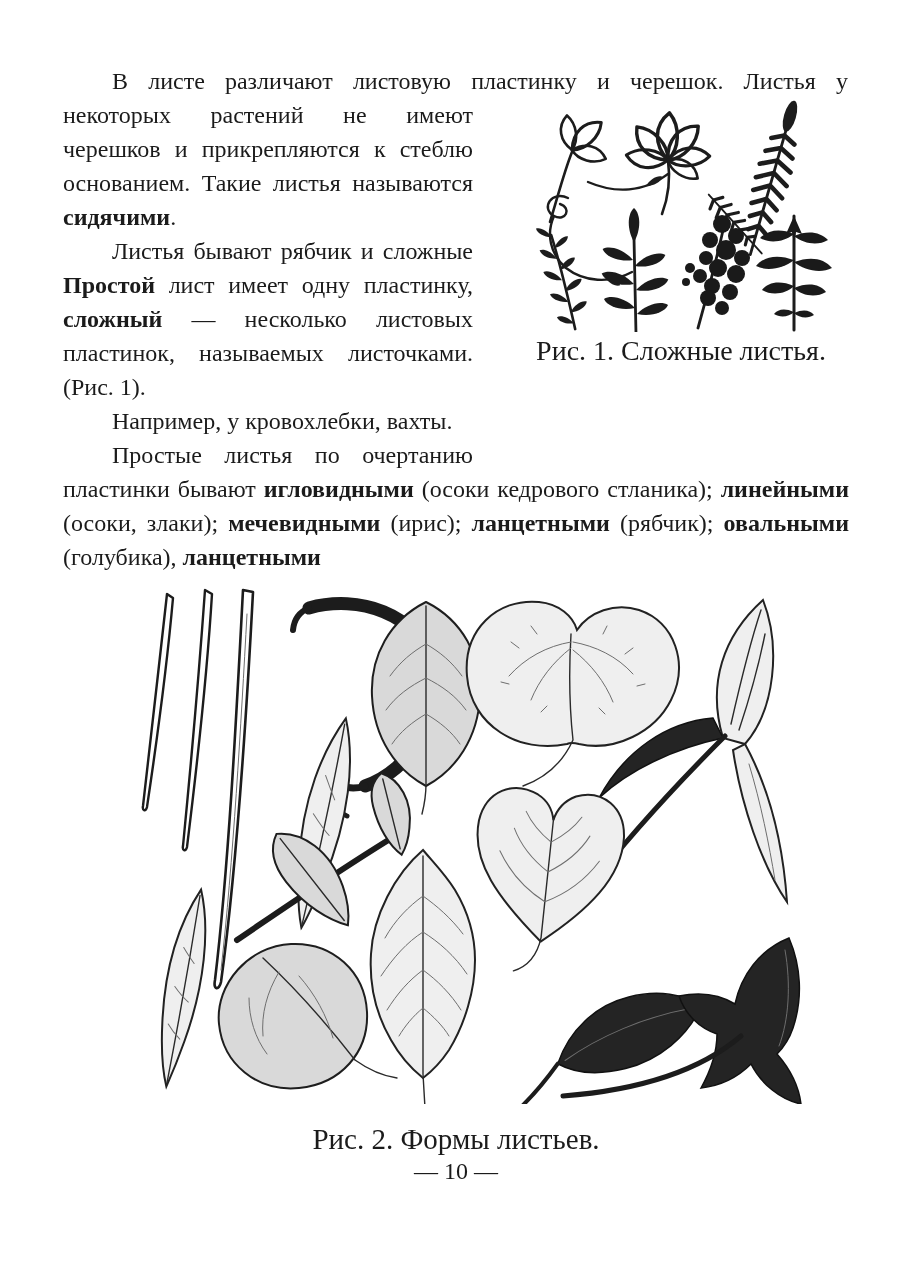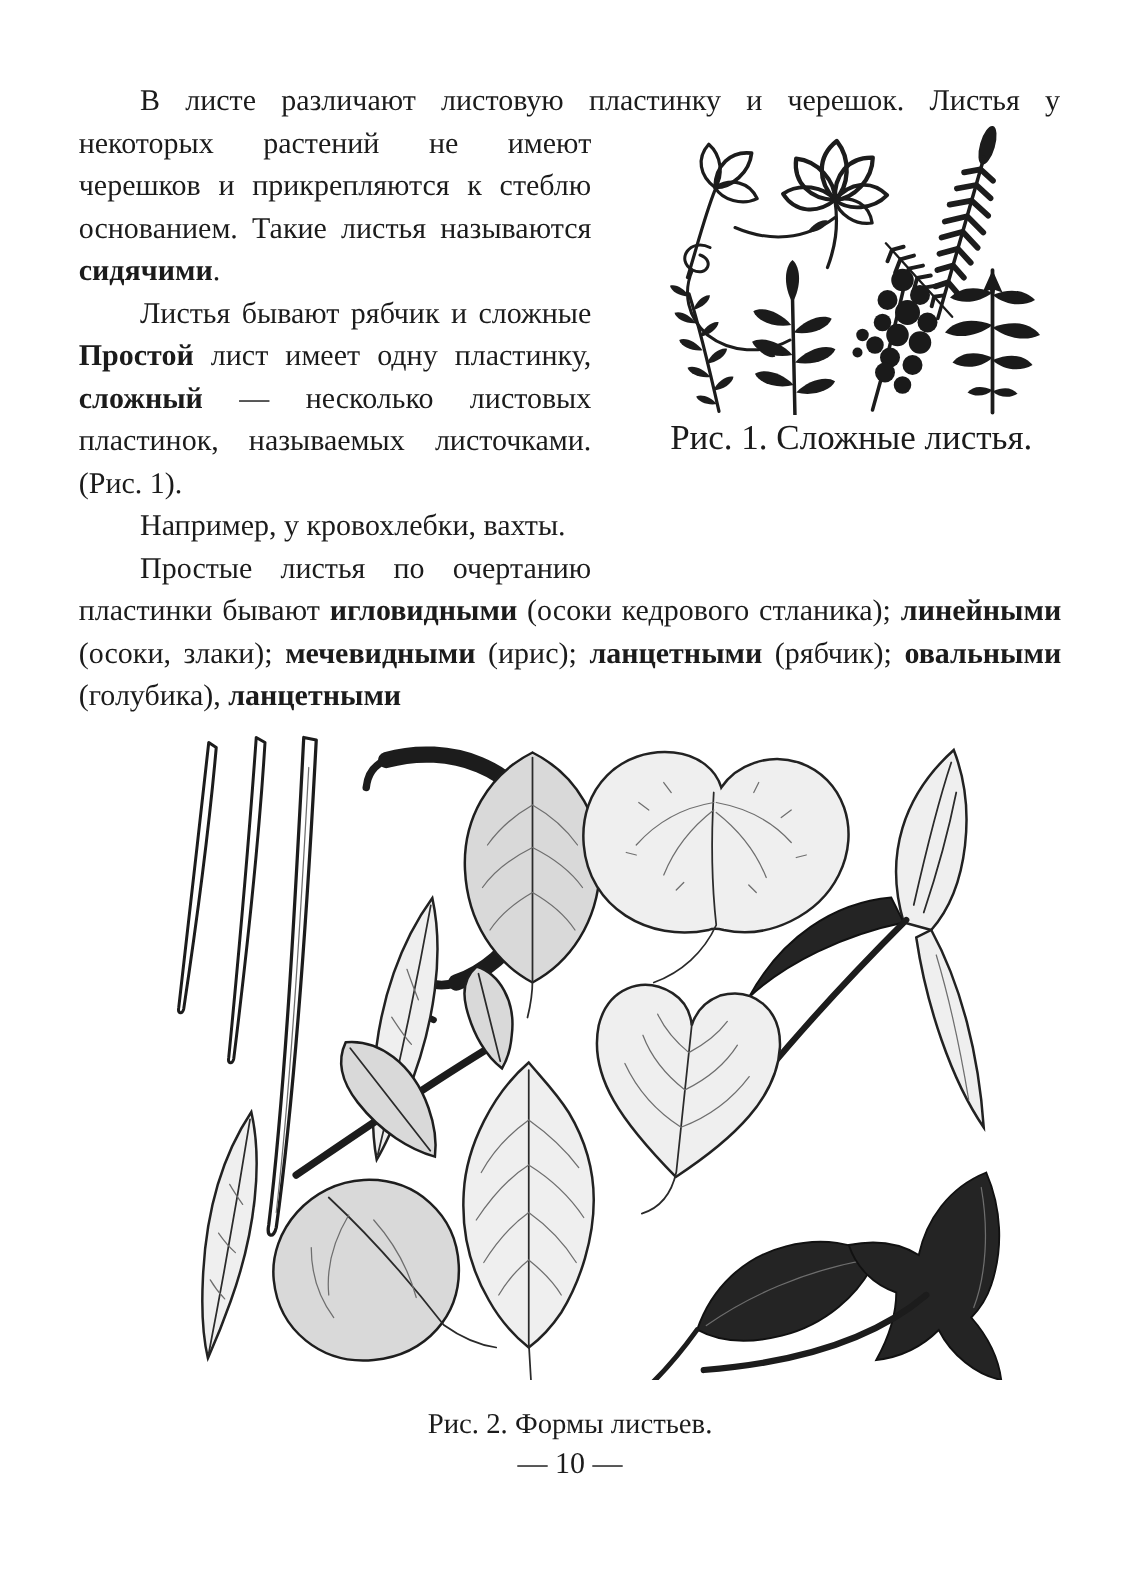--- a/index.html
+++ b/index.html
@@ -27,21 +27,21 @@
   .fig1-wrap svg{display:block;margin:0 auto;}
   .fig-caption{
     display:block;font-size:28px;line-height:30px;margin-top:4px;
     text-align:center;text-indent:0;
   }
   .fig2-wrap{
     width:710px;margin:10px auto 0;
     text-align:center;
   }
   .fig2-wrap svg{display:block;margin:0 auto;}
-  .fig2-caption{margin-top:20px;font-size:23px;}
+  .fig2-caption{margin-top:20px;font-size:29px;}
   .page-number{
     text-align:center;font-size:24px;text-indent:0;
   }
   .ink{stroke:#1c1c1c;fill:none;stroke-linecap:round;stroke-linejoin:round;}
   .leaf-light{fill:#efefef;stroke:#222;stroke-width:2;}
   .leaf-mid{fill:#d9d9d9;stroke:#1e1e1e;stroke-width:2;}
   .leaf-dark{fill:#242424;stroke:#111;stroke-width:1.5;}
   .vein{stroke:#2a2a2a;fill:none;stroke-width:1.4;stroke-linecap:round;}
   .vein-soft{stroke:#6e6e6e;fill:none;stroke-width:1;stroke-linecap:round;}
 </style>

